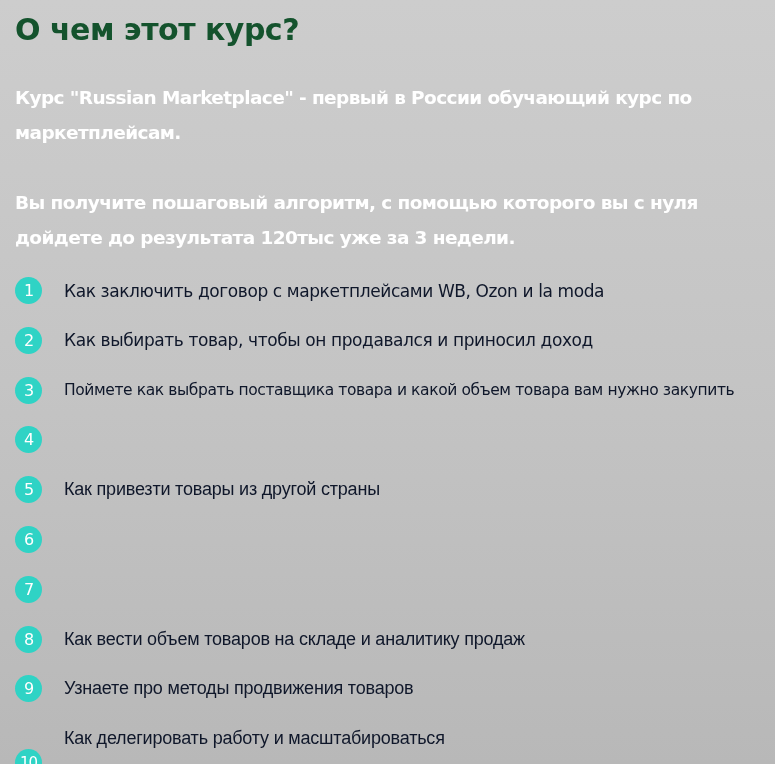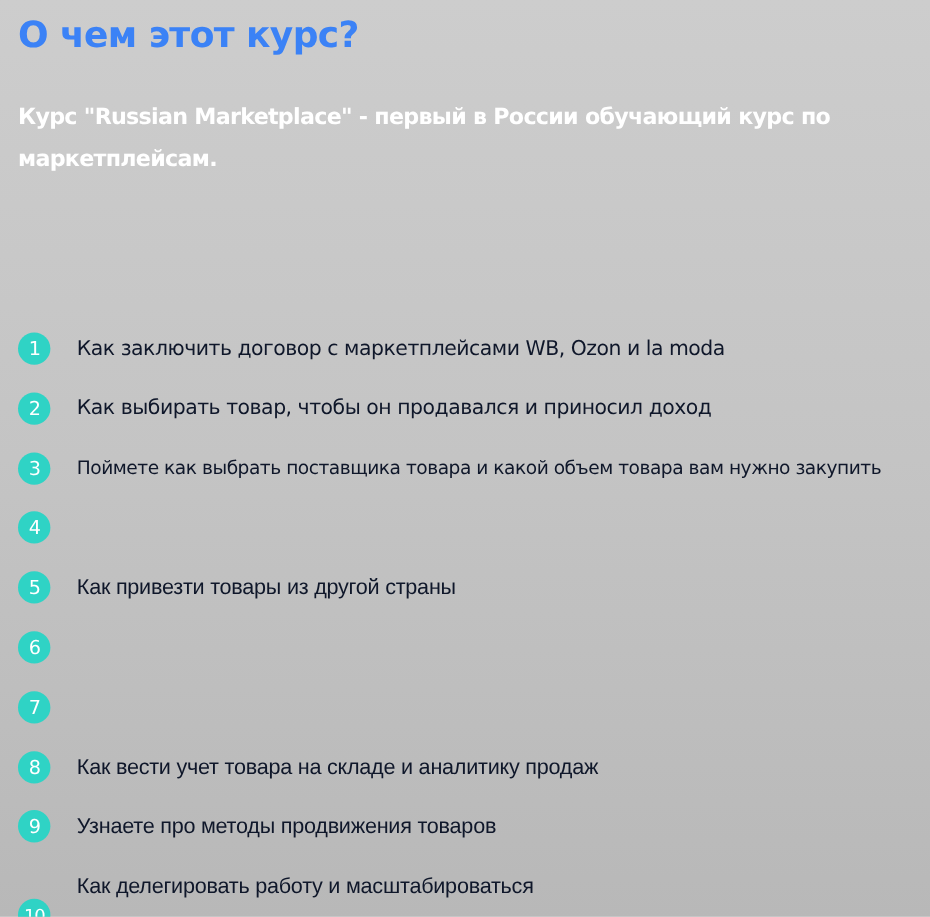--- a/index.html
+++ b/index.html
@@ -16,21 +16,21 @@
     }
     .title {
       position: absolute;
       left: 15px;
       top: 8px;
       margin: 0;
       font-family: "DejaVu Sans", sans-serif;
       font-weight: bold;
       font-size: 30px;
       letter-spacing: -0.5px;
-      color: #3b82f6;
+      color: #14532d;
       line-height: 44px;
     }
     .intro {
       position: absolute;
       left: 15px;
       top: 80px;
       width: 745px;
       margin: 0;
       font-family: "DejaVu Sans", sans-serif;
       font-weight: bold;
@@ -95,20 +95,21 @@
       letter-spacing: -0.4px;
     }
   </style>
 </head>
 <body>
 
 <h1 class="title">О чем этот курс?</h1>
 
 <div class="intro">
   <p>Курс "Russian Marketplace" - первый в России обучающий курс по маркетплейсам.</p>
+  <p>Вы получите пошаговый алгоритм, с помощью которого вы с нуля дойдете до результата 120тыс уже за 3 недели.</p>
 </div>
 
 <ul class="list">
   <li class="list-item">
     <span class="badge">1</span>
     <span class="item-text">Как заключить договор с маркетплейсами WB, Ozon и la moda</span>
   </li>
   <li class="list-item">
     <span class="badge">2</span>
     <span class="item-text">Как выбирать товар, чтобы он продавался и приносил доход</span>
@@ -125,21 +126,21 @@
     <span class="item-text condensed">Как привезти товары из другой страны</span>
   </li>
   <li class="list-item">
     <span class="badge">6</span>
   </li>
   <li class="list-item">
     <span class="badge">7</span>
   </li>
   <li class="list-item">
     <span class="badge">8</span>
-    <span class="item-text condensed">Как вести учет товара на складе и аналитику продаж</span>
+    <span class="item-text condensed">Как вести объем товаров на складе и аналитику продаж</span>
   </li>
   <li class="list-item">
     <span class="badge">9</span>
     <span class="item-text condensed">Узнаете про методы продвижения товаров</span>
   </li>
   <li class="list-item">
     <span class="badge narrow">10</span>
     <span class="item-text condensed">Как делегировать работу и масштабироваться</span>
   </li>
 </ul>

